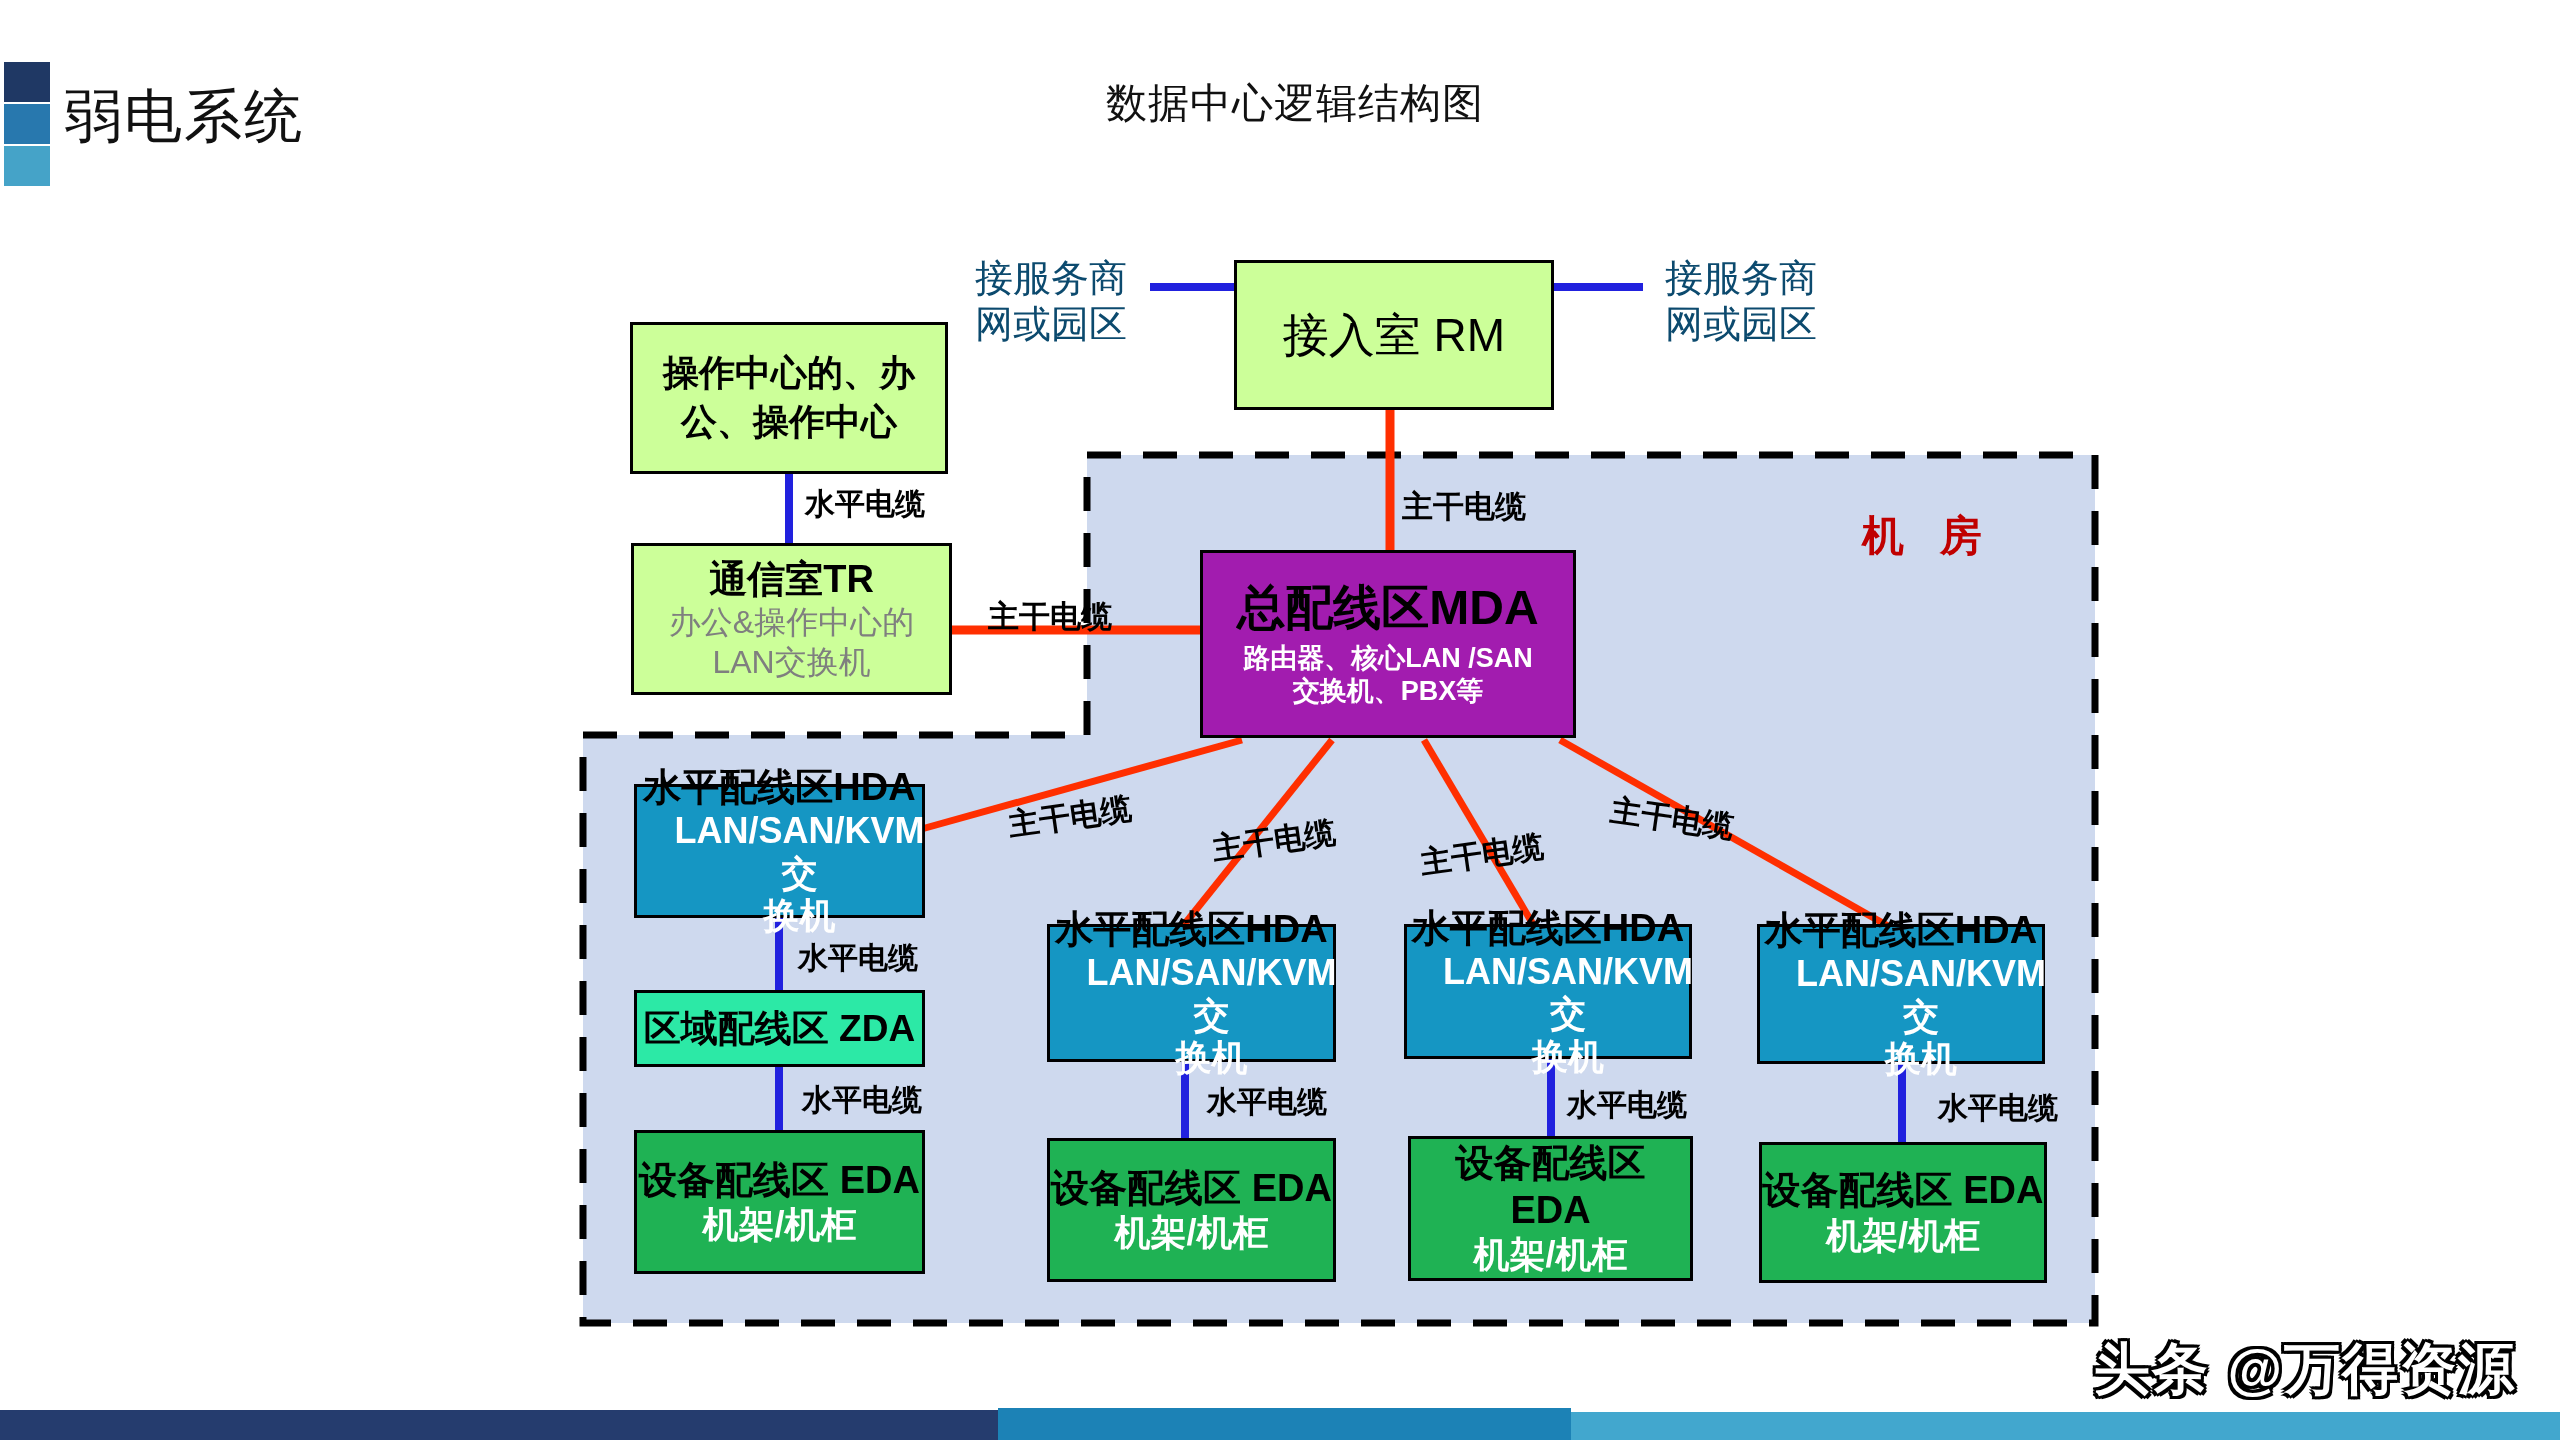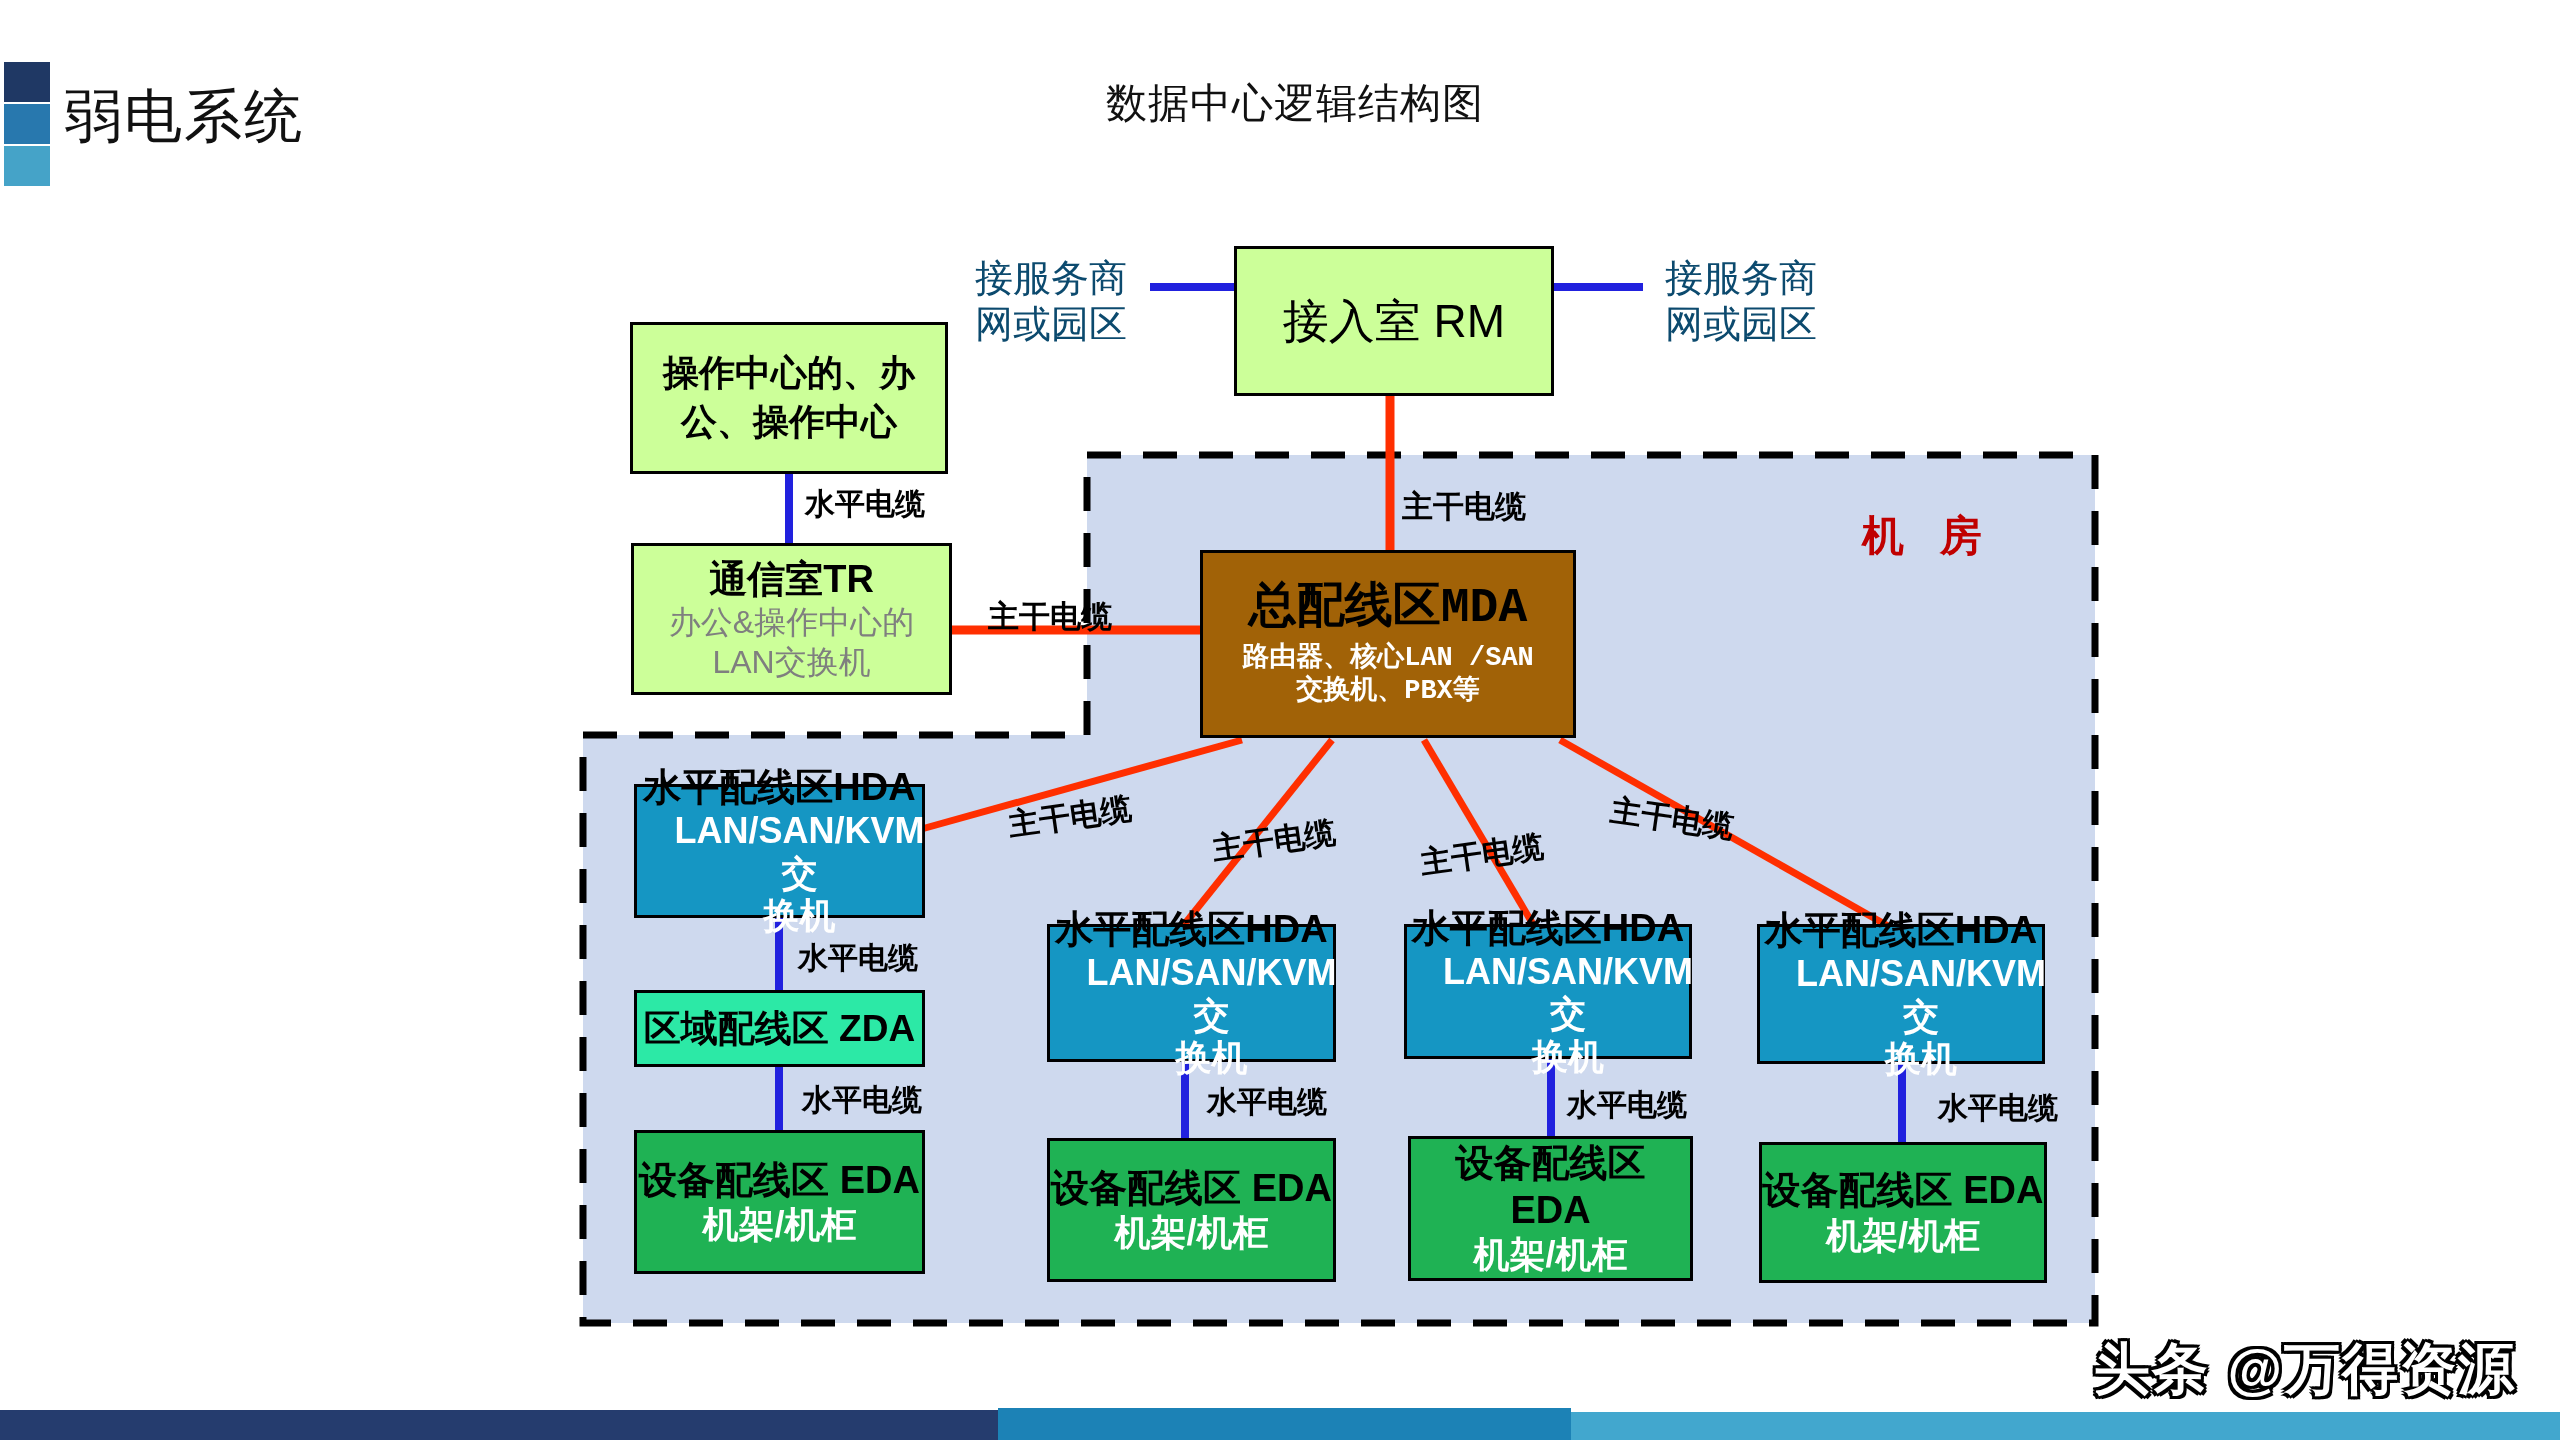--- a/index.html
+++ b/index.html
@@ -9,21 +9,21 @@
   .deco{position:absolute;left:4px;width:46px;height:40px;z-index:2;}
   .slide-title{position:absolute;left:64px;top:78px;font-size:58px;font-weight:500;color:#111;z-index:2;letter-spacing:2px;}
   .diagram-title{position:absolute;left:1106px;top:76px;font-size:41px;font-weight:500;color:#111;z-index:2;letter-spacing:1px;}
   .box{position:absolute;z-index:2;border:3px solid #000;display:flex;flex-direction:column;
        align-items:center;justify-content:center;text-align:center;box-sizing:border-box;line-height:1.22;}
   .green{background:#CCFF99;}
   .rm-title{font-size:46px;color:#000;font-weight:400;}
   .ops-line{font-size:36px;font-weight:700;color:#000;line-height:1.35;}
   .tr-title{font-size:38px;font-weight:700;color:#000;}
   .tr-sub{font-size:32px;font-weight:400;color:#7F7F7F;line-height:1.25;}
-  .mda{background:#a16207;font-family:Liberation Mono, monospace;}
+  .mda{background:#a21caf;}
   .mda-title{font-size:48px;font-weight:700;color:#000;margin-bottom:4px;}
   .mda-sub{font-size:27px;font-weight:700;color:#fff;line-height:1.25;}
   .hda{background:#1596C3;}
   .hda-title{font-size:38px;font-weight:700;color:#000;}
   .hda-sub{font-size:36px;font-weight:700;color:#fff;line-height:1.18;padding-left:40px;}
   .zda{background:#2CE9A6;}
   .zda-title{font-size:37px;font-weight:700;color:#000;}
   .eda{background:#1FB254;}
   .eda-title{font-size:38px;font-weight:700;color:#000;}
   .eda-sub{font-size:36px;font-weight:700;color:#fff;}
@@ -70,21 +70,21 @@
 
   <div class="provider" style="left:956px;top:255px;">
     <div>接服务商</div>
     <div>网或园区</div>
   </div>
   <div class="provider" style="left:1646px;top:255px;">
     <div>接服务商</div>
     <div>网或园区</div>
   </div>
 
-  <div class="box green" style="left:1234px;top:246px;width:320px;height:150px;">
+  <div class="box green" style="left:1234px;top:260px;width:320px;height:150px;">
     <div class="rm-title">接入室 RM</div>
   </div>
 
   <div class="box green" style="left:630px;top:322px;width:318px;height:152px;">
     <div class="ops-line">操作中心的、办</div>
     <div class="ops-line">公、操作中心</div>
   </div>
 
   <div class="box green" style="left:631px;top:543px;width:321px;height:152px;">
     <div class="tr-title">通信室TR</div>

